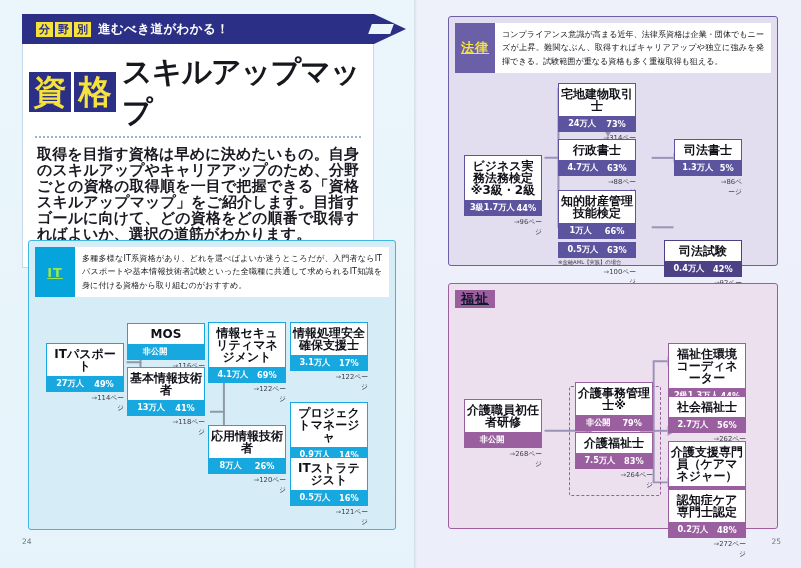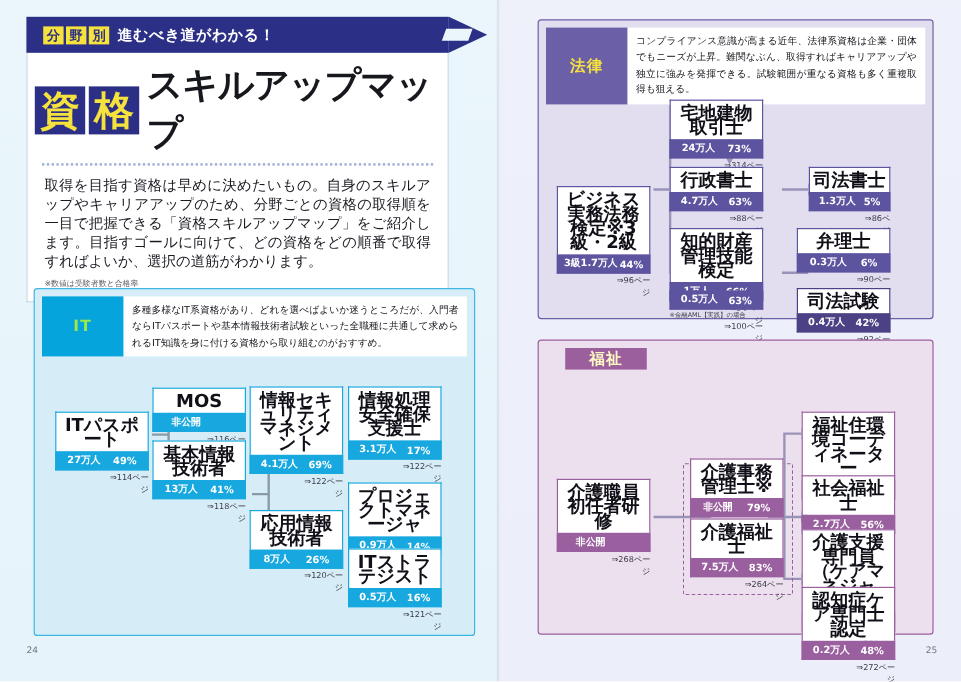--- a/index.html
+++ b/index.html
@@ -47,48 +47,49 @@
   .title-kanji span {
     background:#2b2f86; color:#f5e23c; font-size:33px; font-weight:bold;
     line-height:40px; width:42px; text-align:center; font-family:"DejaVu Sans", sans-serif;
   }
   .title-main {
     color:#16181d; font-size:30px; font-weight:bold; line-height:40px;
     margin-left:6px; letter-spacing:-1px;
   }
   .title-dots { border-bottom:2px dotted #9fb0d8; margin:4px 12px 0 12px; }
   .lede {
-    font-size:12px; line-height:16px; color:#1a1a22; padding:8px 14px 0 14px;
+    font-size:15px; line-height:16px; color:#1a1a22; padding:8px 14px 0 14px;
     text-align:justify;
+    font-weight:bold;
   }
   .lede-note { font-size:6.6px; color:#5a5a66; padding:6px 14px 0 14px; }
 
   
   .panel { position:absolute; border-radius:3px; }
   .panel-it  { left:28px; top:240px; width:368px; height:290px;
                background:#d6edf8; border:1px solid #3fb6e3; }
   .panel-law { left:448px; top:16px; width:330px; height:250px;
                background:#e2def0; border:1px solid #6b5fa8; }
   .panel-wel { left:448px; top:283px; width:330px; height:246px;
                background:#ece0ee; border:1px solid #9c5f9e; }
 
   .panel-head { display:flex; align-items:stretch; padding:6px; gap:0; }
-  .badge { width:68px; flex:none; display:flex; align-items:center; justify-content:center;
-           font-size:13px; font-weight:bold; letter-spacing:1px; }
+  .badge { width:40px; flex:none; display:flex; align-items:center; justify-content:center;
+           font-size:13px; font-weight:bold; letter-spacing:1px;text-decoration:underline; }
   .badge-it  { background:#06a4dd; color:#9ae84a; }
   .badge-law { background:#6b5fa8; color:#f5e23c; }
-  .badge-wel { background:#9c5f9e; color:#fef9c3;margin-left:16px; }
+  .badge-wel { background:#9c5f9e; color:#0f172a; }
   .panel-desc { background:#ffffff; flex:1; font-size:8.1px; line-height:13.4px;
                 color:#15151c; padding:5px 7px; text-align:justify; }
 
   
   .node { position:absolute; width:78px; }
   .node .title {
     background:#fff; border:1.6px solid var(--c); color:#101018;
-    font-size:15px; font-weight:bold; line-height:12px; text-align:center;
+    font-size:12px; font-weight:bold; line-height:12px; text-align:center;
     padding:4px 2px; border-bottom:none;
   }
   .node .stat {
     background:var(--c); color:#fff; font-size:8.2px; font-weight:bold;
     display:flex; justify-content:space-around; align-items:center;
     padding:2px 4px; border:1.6px solid var(--c); border-top:none;
   }
   .node .stat .ppl { }
   .node .stat .rate { }
   .node .pg { font-size:6.8px; color:#3c3c48; text-align:right; padding-top:1px;margin-left:44px; }
@@ -319,28 +320,20 @@
 
     <div class="node c-law" style="position:absolute; left:249px; top:139px;padding-left:10px;">
       <div class="title">司法書士</div>
       <div class="stat">
         <span class="ppl">1.3万人</span>
         <span class="rate">5%</span>
       </div>
       <div class="pg">⇒86ページ</div>
     </div>
 
-    <div class="node c-law" style="position:absolute; left:249px; top:190px;">
-      <div class="title">弁理士</div>
-      <div class="stat">
-        <span class="ppl">0.3万人</span>
-        <span class="rate">6%</span>
-      </div>
-      <div class="pg">⇒90ページ</div>
-    </div>
 
     <div class="node c-law-dark" style="position:absolute; left:249px; top:240px;">
       <div class="title">司法試験</div>
       <div class="stat">
         <span class="ppl">0.4万人</span>
         <span class="rate">42%</span>
       </div>
       <div class="pg">⇒92ページ</div>
     </div>
 

